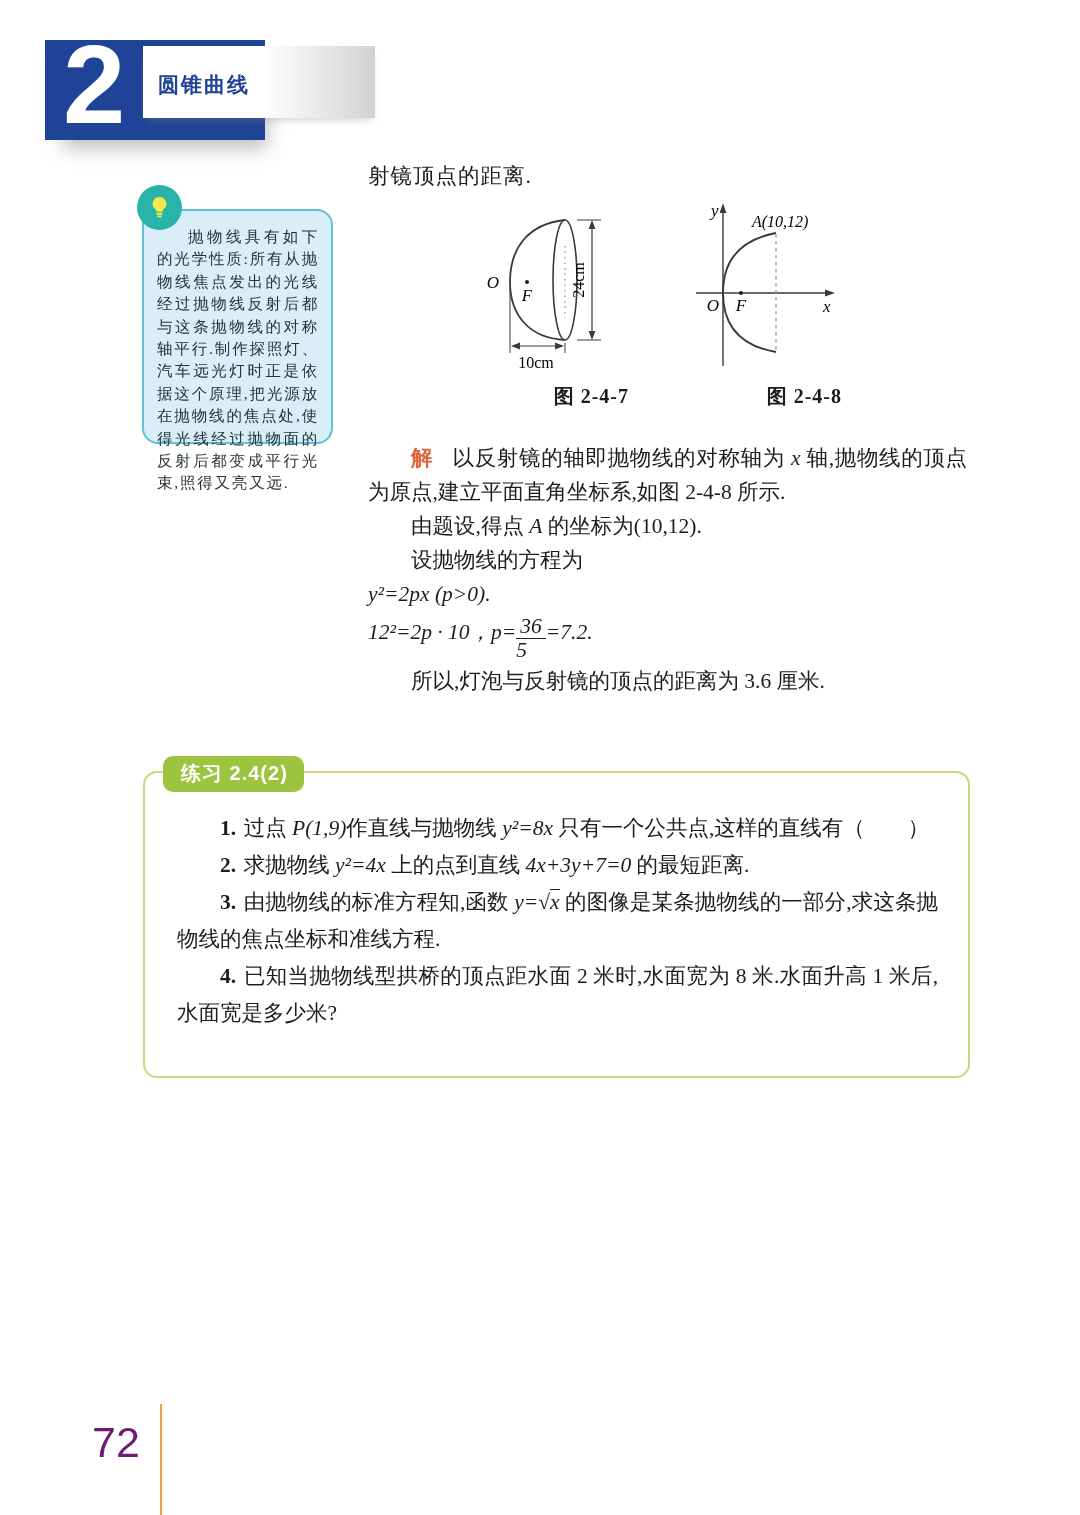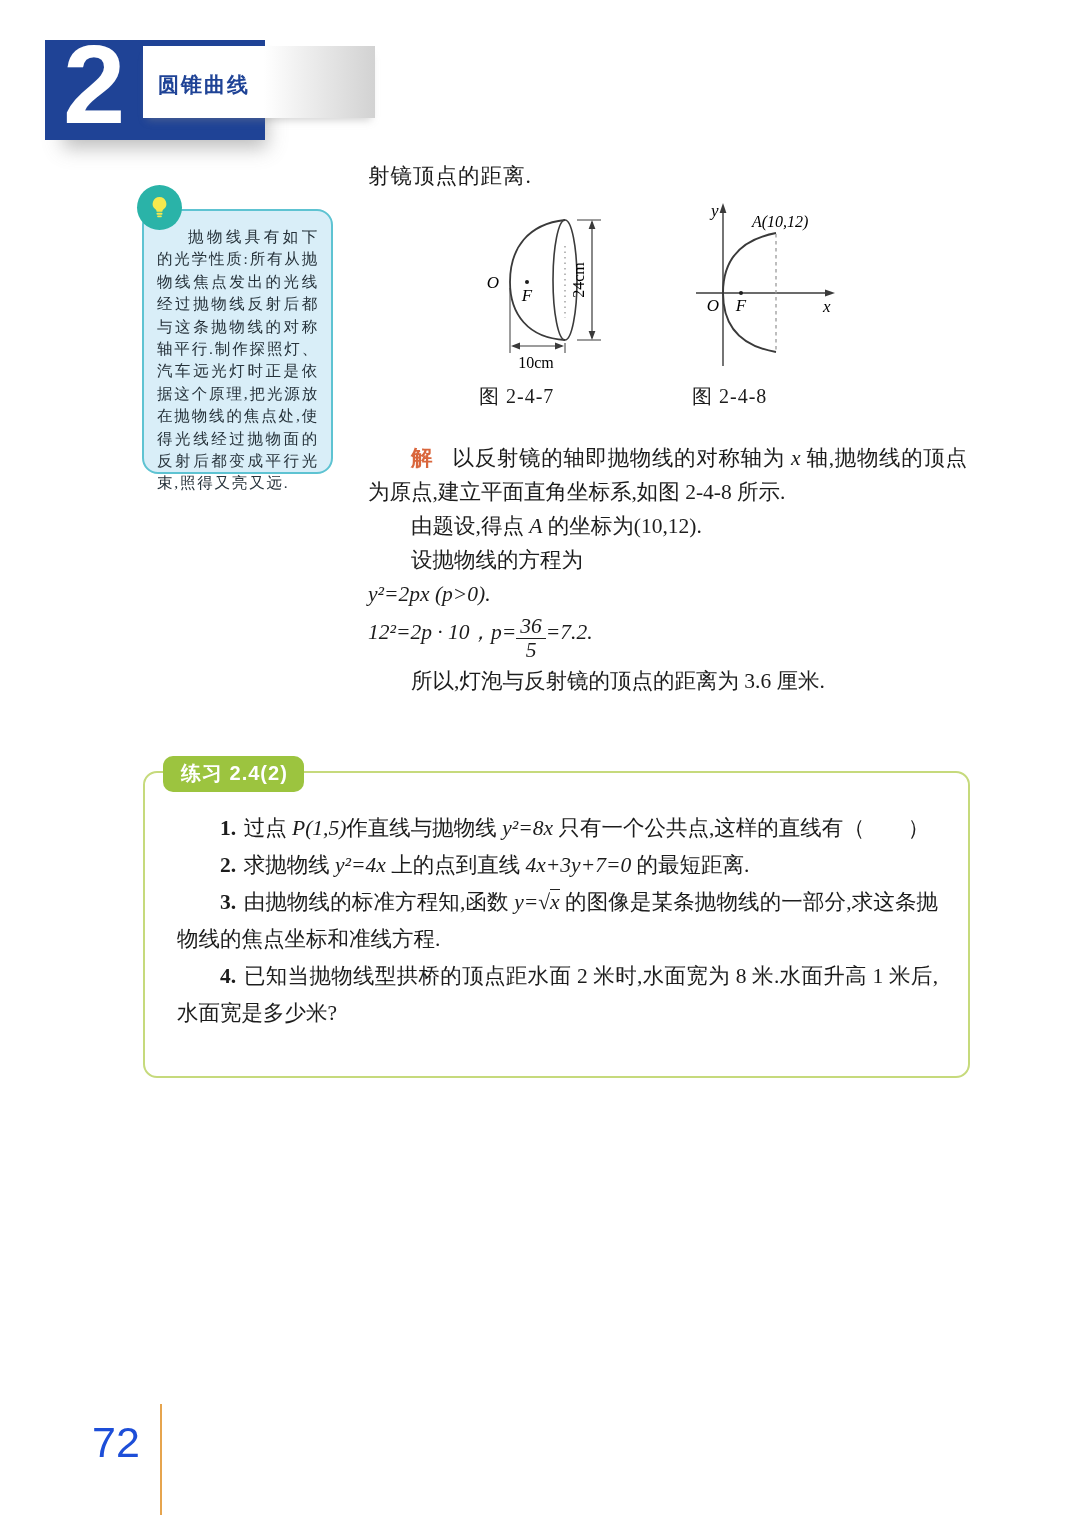--- a/index.html
+++ b/index.html
@@ -11,62 +11,62 @@
           box-shadow:10px 16px 18px -8px rgba(110,110,110,.45);}
   .banner-num{position:absolute;left:18px;top:-14px;font-family:"Liberation Sans",sans-serif;
           font-weight:bold;font-size:112px;line-height:118px;color:#ffffff;}
   .band{position:absolute;left:98px;top:6px;width:232px;height:72px;
           background:linear-gradient(to right,#ffffff 0%,#ffffff 52%,#ececec 72%,#d2d2d2 100%);
           box-shadow:0 6px 8px -4px rgba(140,140,140,.4);}
   .band-title{font-family:"Liberation Sans",sans-serif;font-weight:bold;font-size:21px;
           color:#1f4396;letter-spacing:2px;padding:25px 0 0 15px;}
 
   
-  .callout{position:absolute;left:142px;top:209px;width:191px;height:265px;background:#d9eef8;
+  .callout{position:absolute;left:142px;top:209px;width:191px;height:235px;background:#d9eef8;
           border:2px solid #5ec3d2;border-radius:16px;box-sizing:border-box;
           padding:15px 12px 10px 13px;}
   .callout p{margin:0;font-size:15.5px;line-height:22.4px;letter-spacing:1.8px;
           text-align:justify;text-indent:2em;color:#26323a;}
   .bulb{position:absolute;left:137px;top:185px;width:45px;height:45px;border-radius:50%;
           background:#2ab3a8;display:flex;align-items:center;justify-content:center;z-index:3;}
 
   
   .topline{position:absolute;left:368px;top:161px;font-size:21.5px;letter-spacing:1px;}
 
   .fig-svg{position:absolute;}
-  .caption{position:absolute;top:383px;width:150px;text-align:left;font-weight:normal;
+  .caption{position:absolute;top:383px;width:150px;text-align:right;font-weight:bold;
           font-size:20px;letter-spacing:1px;}
 
   .solution{position:absolute;left:368px;top:441px;width:599px;font-size:21.5px;line-height:34px;}
   .solution p{margin:0;text-indent:2em;text-align:justify;}
   .jie{color:#d9663c;font-weight:bold;margin-right:.9em;}
   .m{font-family:"Liberation Serif",serif;font-style:italic;}
   .eqline{text-align:center;text-indent:0 !important;padding-right:95px;}
   .eq2{margin:4px 0 2px !important;}
-  .frac{display:inline-block;vertical-align:-0.82em;text-align:center;line-height:1.06;font-style:italic;}
+  .frac{display:inline-block;vertical-align:-0.82em;line-height:1.06;font-style:italic;}
   .frac .num{display:block;border-bottom:1.7px solid #222;padding:0 4px;}
   .frac .den{display:block;}
 
   
   .practice{position:absolute;left:143px;top:771px;width:827px;height:307px;box-sizing:border-box;
           border:2.5px solid #c6da7c;border-radius:14px;background:#fff;}
   .tag{position:absolute;left:18px;top:-17px;background:#9cc43f;color:#ffffff;
           font-family:"Liberation Sans",sans-serif;font-weight:bold;font-size:20px;
           padding:4px 16px 5px 18px;border-radius:10px;letter-spacing:1px;}
   .practice-content{padding:37px 30px 0 32px;font-size:21.5px;line-height:37px;}
   .practice-content p{margin:0;text-indent:2em;text-align:justify;}
   .qno{font-weight:bold;margin-right:.35em;}
   .opt-row{position:relative;height:38px;margin:1px 0;}
   .opt-row span{position:absolute;top:0;}
   .opt-a{left:28px;} .opt-b{left:224px;} .opt-c{left:436px;} .opt-d{left:631px;}
   .ovl{border-top:1.6px solid #222;}
 
   
   .pagenum{position:absolute;left:92px;top:1418px;font-family:"Liberation Sans",sans-serif;
-          font-size:43px;color:#1d4ed8;}
+          font-size:43px;color:#701a75;}
   .vline{position:absolute;left:160px;top:1404px;width:2px;height:111px;background:#e6a44e;}
 
   svg text{font-family:"Liberation Serif",serif;}
   .it{font-style:italic;}
 </style>
 </head>
 <body>
 
 <div id="page">
 
@@ -139,21 +139,21 @@
     <p><span>由题设,得点 </span><span class="m">A</span><span> 的坐标为(10,12).</span></p>
     <p>设抛物线的方程为</p>
     <p class="eqline m">y²=2px (p&gt;0).</p>
     <p class="eqline eq2"><span class="m">12²=2p · 10，p=</span><span class="frac m"><span class="num">36</span><span class="den">5</span></span><span class="m">=7.2.</span></p>
     <p>所以,灯泡与反射镜的顶点的距离为 3.6 厘米.</p>
   </div>
 
   <div class="practice">
     <div class="tag">练习 2.4(2)</div>
     <div class="practice-content">
-      <p><b class="qno">1.</b><span>过点 </span><span class="m">P(1,5)</span><span>作直线与抛物线 </span><span class="m">y²=8x</span><span> 只有一个公共点,这样的直线有（　　）</span></p>
+      <p><b class="qno">1.</b><span>过点 </span><span class="m">P(1,9)</span><span>作直线与抛物线 </span><span class="m">y²=8x</span><span> 只有一个公共点,这样的直线有（　　）</span></p>
       <p><b class="qno">2.</b><span>求抛物线 </span><span class="m">y²=4x</span><span> 上的点到直线 </span><span class="m">4x+3y+7=0</span><span> 的最短距离.</span></p>
       <p><b class="qno">3.</b><span>由抛物线的标准方程知,函数 </span><span class="m">y=√</span><span class="m ovl">x</span><span> 的图像是某条抛物线的一部分,求这条抛物线的焦点坐标和准线方程.</span></p>
       <p><b class="qno">4.</b><span>已知当抛物线型拱桥的顶点距水面 2 米时,水面宽为 8 米.水面升高 1 米后,水面宽是多少米?</span></p>
     </div>
   </div>
 
   <div class="pagenum">72</div>
   <div class="vline"></div>
 
 </div>

